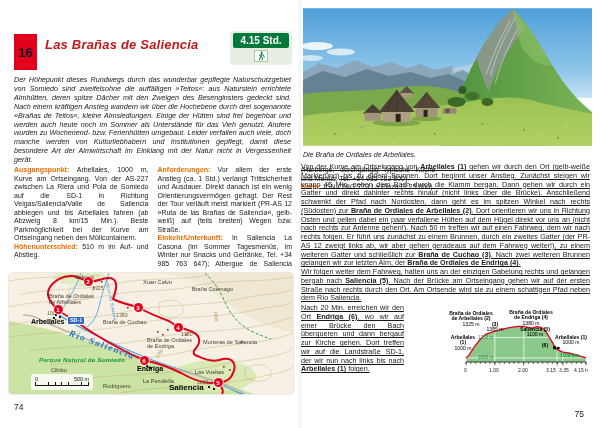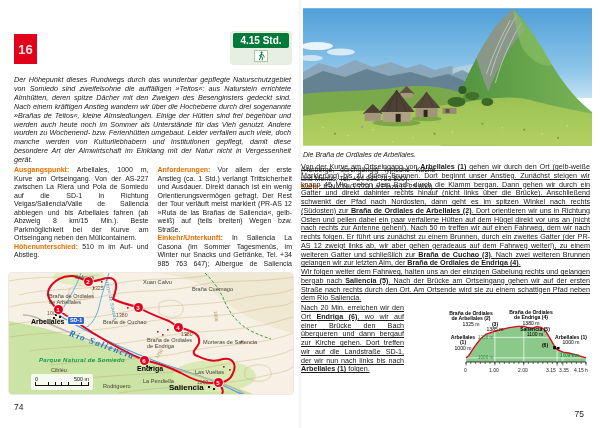--- a/index.html
+++ b/index.html
@@ -9,22 +9,22 @@
     font-family:"Liberation Sans", sans-serif; color:#1a1a1a;
   }
   .page { position:absolute; top:0; height:428px; width:300px; }
   .page-left  { left:0; }
   .page-right { left:300px; }
   .seam { position:absolute; left:298px; top:0; width:4px; height:428px;
           background:linear-gradient(90deg, rgba(0,0,0,0) 0%, rgba(0,0,0,.05) 50%, rgba(0,0,0,0) 100%); }
 
   
   .route-header { position:absolute; left:14px; top:33px; width:278px; height:32px; }
-  .route-number { position:absolute; left:0; top:1px; width:23px; height:30px; background:#e3001b;
-                  color:#e5e5e5; font-weight:bold; font-size:13px; display:flex; align-items:center; justify-content:center; }
+  .route-number { position:absolute; left:0; top:1px; width:23px; height:36px; background:#e3001b;
+                  color:#0f172a; font-weight:bold; font-size:13px; display:flex; align-items:center; justify-content:center; }
   .route-title  { position:absolute; left:31px; top:4px; margin:0; font-size:13px; font-weight:bold;
                   font-style:italic; color:#c2191d; letter-spacing:.2px; white-space:nowrap; }
   .badge-panel  { position:absolute; right:0; top:-2px; width:62px; height:34px; background:#e7efe2;
                   border-radius:4px; padding:2px 3px; }
   .time-pill    { background:#00793a; color:#fff; font-size:10px; font-weight:bold; text-align:center;
                   border-radius:2px; padding:2px 0 1.5px; }
   .hiker-box    { width:14px; height:12px; background:#fff; border:.5px solid #a9c4a6; margin:2px auto 0;
                   display:flex; align-items:center; justify-content:center; }
 
   .subtitle { position:absolute; left:14px; top:64px; width:278px; margin:0;
@@ -83,20 +83,21 @@
   .gridlab { position:absolute; color:#2e8b42; font-size:4.6px; }
   .kml { position:absolute; color:#0a9a46; font-size:5.2px; font-weight:bold; }
 </style>
 </head>
 <body>
 
 <div class="page page-left">
 
   <div class="route-header">
     <div class="route-number">16</div>
+    <h1 class="route-title">Las Brañas de Saliencia</h1>
     <div class="badge-panel">
       <div class="time-pill">4.15 Std.</div>
       <div class="hiker-box">
         <svg width="9" height="10" viewBox="0 0 9 10">
           <g stroke="#00793a" stroke-width="1" fill="none" stroke-linecap="round">
             <circle cx="4.6" cy="1.4" r="1" fill="#00793a" stroke="none"></circle>
             <path d="M4.6,2.6 L3.8,5.4"></path>
             <path d="M3.8,5.4 L2.4,8.8"></path>
             <path d="M3.8,5.4 L5.6,6.6 L5.2,9"></path>
             <path d="M4.4,3.4 L6.4,4.2 L7.2,6"></path>

